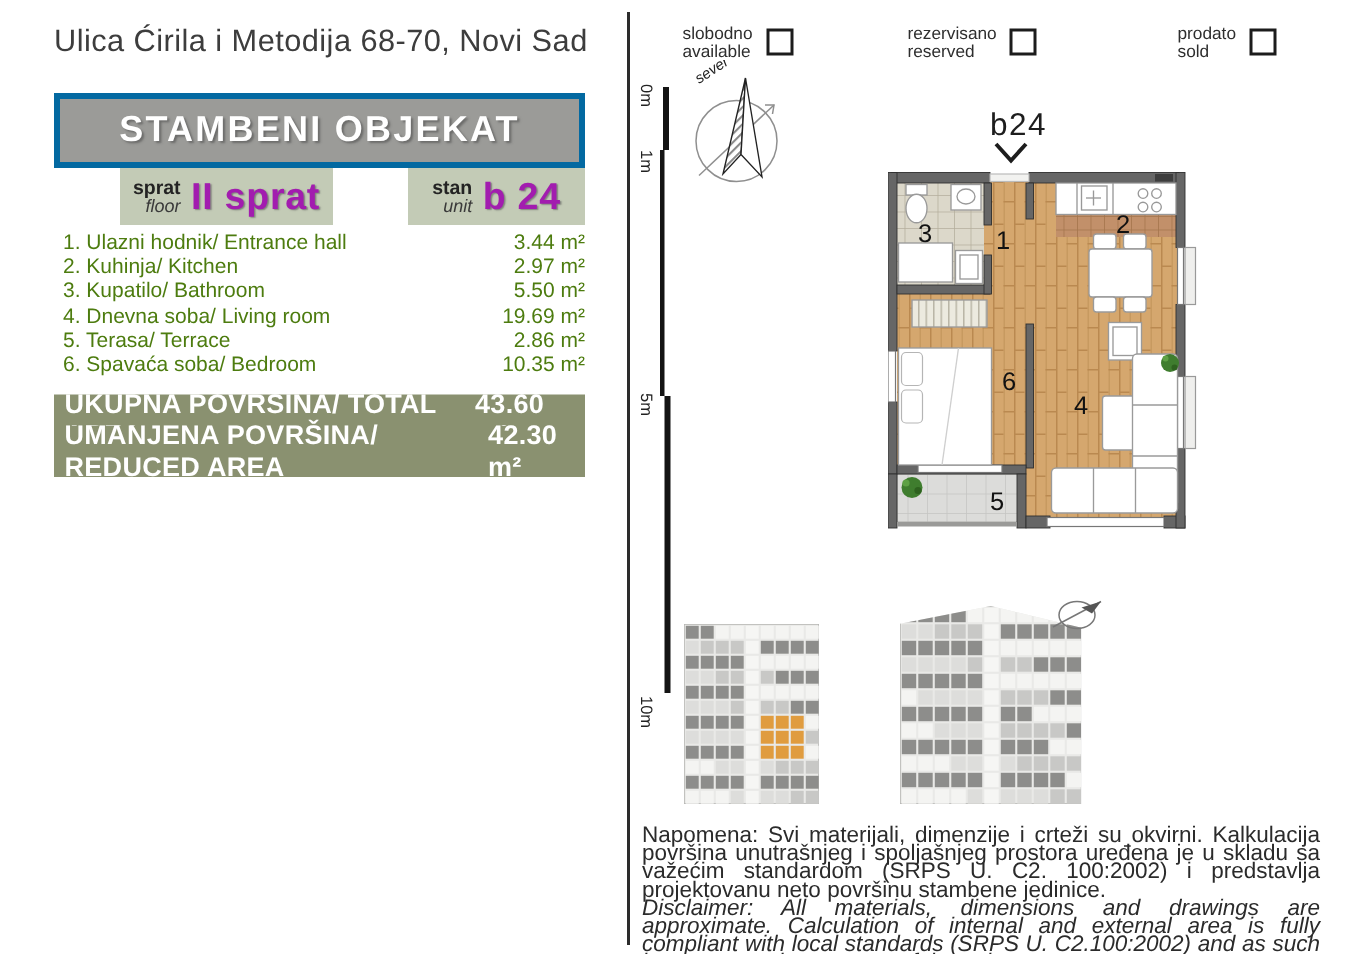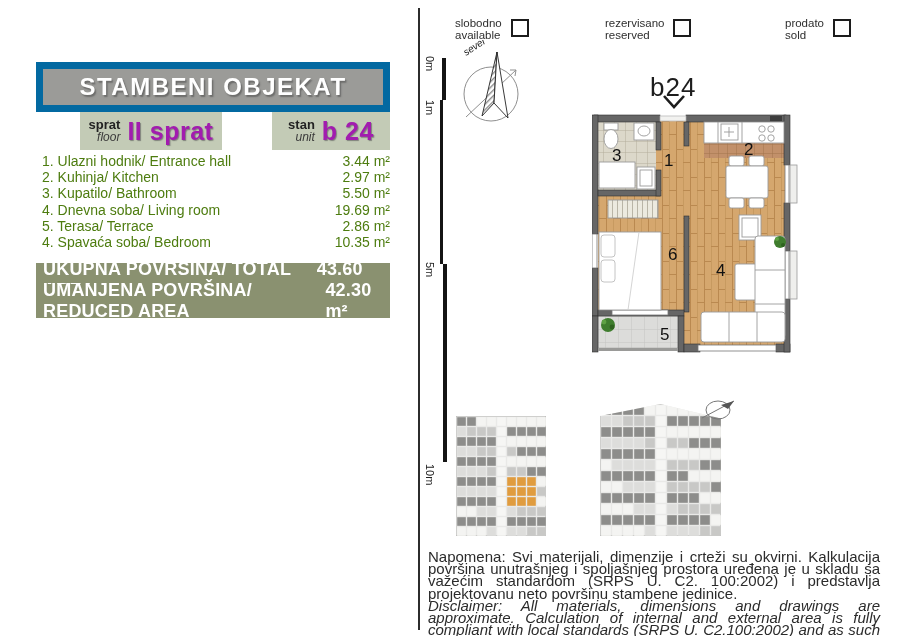--- a/index.html
+++ b/index.html
@@ -3,21 +3,21 @@
 <meta charset="utf-8">
 <style>
   html,body{margin:0;padding:0;background:#888;}
   .page{position:relative;width:900px;height:636px;background:#ffffff;
         font-family:"Liberation Sans",sans-serif;overflow:hidden;}
   
   .address{position:absolute;left:36px;top:16px;width:380px;font-size:20.5px;
            color:#3d3d3d;letter-spacing:.3px;}
   .hdr-box{position:absolute;left:36px;top:62px;width:354px;height:50px;
            background:#9b9b98;display:flex;align-items:center;justify-content:center;
-           border:7px solid #0369a1;box-sizing:border-box;}
+           border:4px solid #0369a1;box-sizing:border-box;}
   .hdr-box span{font-size:24px;font-weight:bold;color:#fff;letter-spacing:1.5px;
            text-shadow:1.5px 1.5px 1.5px rgba(70,70,70,.55);}
   .cells{position:absolute;left:36px;top:112px;width:354px;height:38px;
          display:flex;gap:6px;}
   .cell{background:#c3cbb6;display:flex;align-items:center;justify-content:center;
         gap:7px;box-sizing:border-box;margin-left:44px;}
   .cell-1{width:148px;} .cell-2{width:123px;} .cell-3{flex:1;flex-direction:column;gap:0;}
   .mini-lbl{text-align:right;line-height:12.5px;}
   .mini-lbl .b{font-size:13px;font-weight:bold;color:#232323;}
   .mini-lbl .i{font-size:12px;font-style:italic;color:#3a3a3a;}
@@ -37,40 +37,41 @@
   
   .divider{position:absolute;left:418px;top:8px;width:2px;height:622px;background:#2c2c2c;}
   .rseg{position:absolute;background:#141414;}
   .rlabel{position:absolute;left:424px;writing-mode:vertical-rl;text-orientation:mixed;
           font-size:11px;color:#222;}
   
   .legend-item{position:absolute;top:18px;display:flex;gap:9px;align-items:flex-start;}
   .legend-txt{font-size:11.5px;line-height:11.8px;color:#2e2e2e;}
   .chk{width:14px;height:14px;border:2.2px solid #1c1c1c;background:#fff;margin-top:1px;}
   
-  .b24-lbl{position:absolute;left:650px;top:72px;width:48px;text-align:left;
-           font-size:26px;color:#1d1d1d;letter-spacing:1px;}
+  .b24-lbl{position:absolute;left:650px;top:72px;width:48px;text-align:right;
+           font-size:21px;color:#1d1d1d;letter-spacing:1px;}
   .chev{position:absolute;left:662px;top:94px;}
   .plan-svg{position:absolute;left:592px;top:108px;}
   .plan-num{font-size:17px;fill:#111;}
   .compass-svg{position:absolute;left:452px;top:40px;}
   .site-a{position:absolute;left:456px;top:416px;}
   .site-b{position:absolute;left:600px;top:404px;
           clip-path:polygon(0 9%,50% 0,100% 11%,100% 100%,0 100%);}
   .compass-small{position:absolute;left:700px;top:396px;}
   
   .disclaimer{position:absolute;left:428px;top:551px;width:452px;font-size:15px;
               line-height:12.2px;color:#2b2b2b;text-align:justify;}
   .disclaimer .en{font-style:italic;}
 </style>
 </head>
 <body>
 
 <div class="page">
 
+  <div class="address">Ulica Ćirila i Metodija 68-70, Novi Sad</div>
 
   <div class="hdr-box">
     <span>STAMBENI OBJEKAT</span>
   </div>
 
   <div class="cells">
     <div class="cell cell-1">
       <div class="mini-lbl">
         <div class="b">sprat</div>
         <div class="i">floor</div>
@@ -101,21 +102,21 @@
     </div>
     <div class="room-row">
       <span>4. Dnevna soba/ Living room</span>
       <span class="area">19.69 m²</span>
     </div>
     <div class="room-row">
       <span>5. Terasa/ Terrace</span>
       <span class="area">2.86 m²</span>
     </div>
     <div class="room-row">
-      <span>4. Spavaća soba/ Bedroom</span>
+      <span>6. Spavaća soba/ Bedroom</span>
       <span class="area">10.35 m²</span>
     </div>
   </div>
 
   <div class="total-bar total-1">
     <span>UKUPNA POVRŠINA/ TOTAL AREA</span>
     <span>43.60 m²</span>
   </div>
   <div class="total-bar total-2">
     <span>UMANJENA POVRŠINA/ REDUCED AREA</span>

